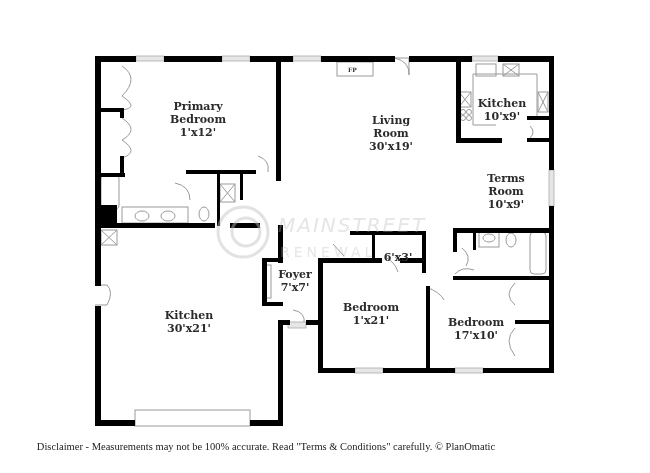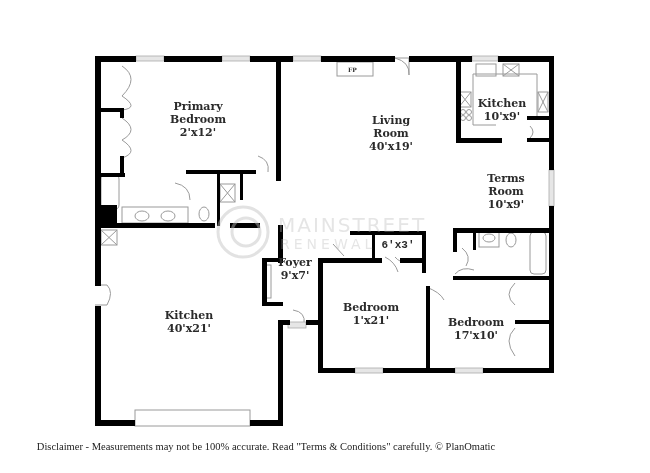--- a/index.html
+++ b/index.html
@@ -151,60 +151,60 @@
     <rect x="400" y="258" width="26" height="5"></rect>
     <rect x="372" y="235" width="3" height="25"></rect>
   </g>
 
   <g fill="none" stroke="rgba(190,190,190,0.45)" stroke-width="3">
     <circle cx="243" cy="232" r="25"></circle>
     <circle cx="246" cy="232" r="14"></circle>
   </g>
 </svg>
 
-<div class="watermark" style="left:278px; top:213px; font-size:20px;">MAINSTREET</div>
-<div class="watermark" style="left:280px; top:236px; font-size:14px; letter-spacing:4px;">RENEWAL</div>
+<div class="watermark" style="left:278px; top:213px; font-size:20px;font-style:italic;">MAINSTREET</div>
+<div class="watermark" style="left:280px; top:244px; font-size:14px; letter-spacing:4px;">RENEWAL</div>
 
 <div class="fp" style="left:348px; top:66px;">FP</div>
 
 <div class="label" style="left:198px; top:100px;">
   <span class="dim">Primary</span>
   <span class="dim">Bedroom</span>
-  <span class="dim">2'x12'</span>
+  <span class="dim">1'x12'</span>
 </div>
 
 <div class="label" style="left:347px; top:114px;margin-left:44px;">
   <span class="dim">Living</span>
   <span class="dim">Room</span>
-  <span class="dim">40'x19'</span>
+  <span class="dim">30'x19'</span>
 </div>
 
 <div class="label" style="left:502px; top:97px;">
   <span class="dim">Kitchen</span>
   <span class="dim">10'x9'</span>
 </div>
 
 <div class="label" style="left:506px; top:172px;">
   <span class="dim">Terms</span>
   <span class="dim">Room</span>
   <span class="dim">10'x9'</span>
 </div>
 
-<div class="label" style="left:398px; top:239px;font-family:Liberation Mono, monospace;">
+<div class="label" style="left:398px; top:251px;">
   <span class="dim">6'x3'</span>
 </div>
 
-<div class="label" style="left:295px; top:256px;">
+<div class="label" style="left:295px; top:268px;">
   <span class="dim">Foyer</span>
-  <span class="dim">9'x7'</span>
+  <span class="dim">7'x7'</span>
 </div>
 
 <div class="label" style="left:189px; top:309px;">
   <span class="dim">Kitchen</span>
-  <span class="dim">40'x21'</span>
+  <span class="dim">30'x21'</span>
 </div>
 
 <div class="label" style="left:371px; top:301px;">
   <span class="dim">Bedroom</span>
   <span class="dim">1'x21'</span>
 </div>
 
 <div class="label" style="left:476px; top:316px;">
   <span class="dim">Bedroom</span>
   <span class="dim">17'x10'</span>

